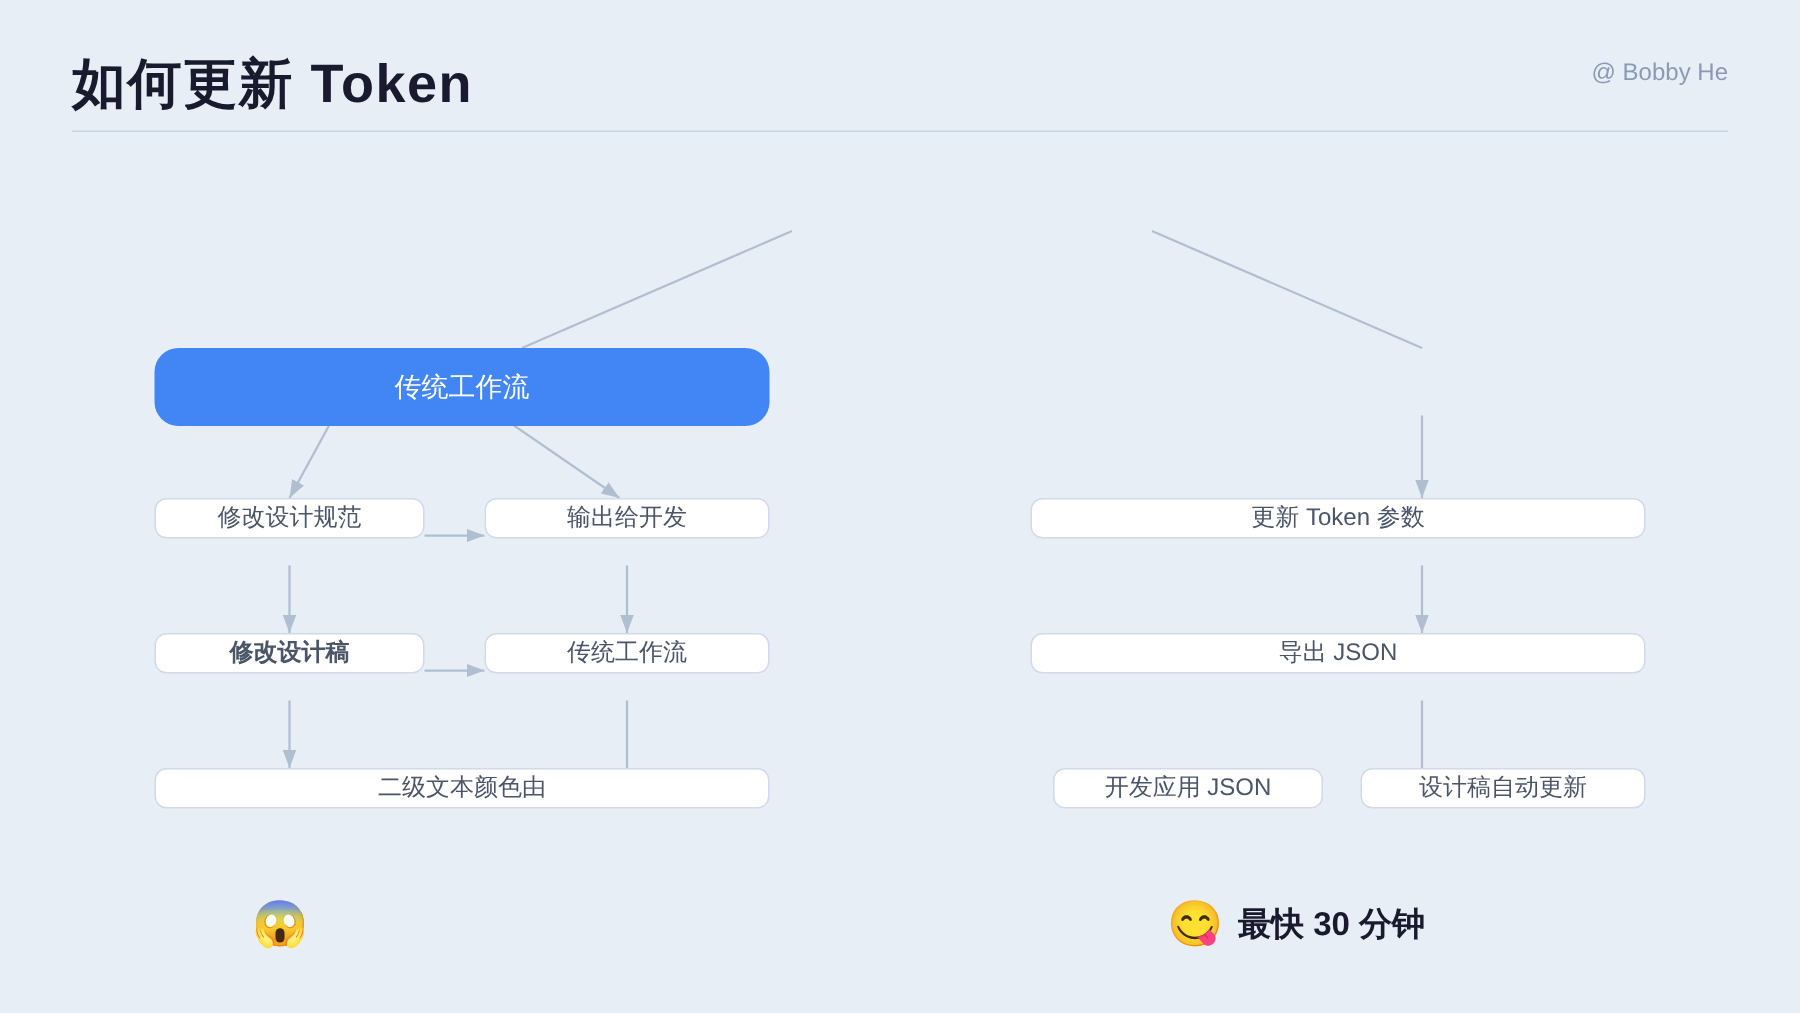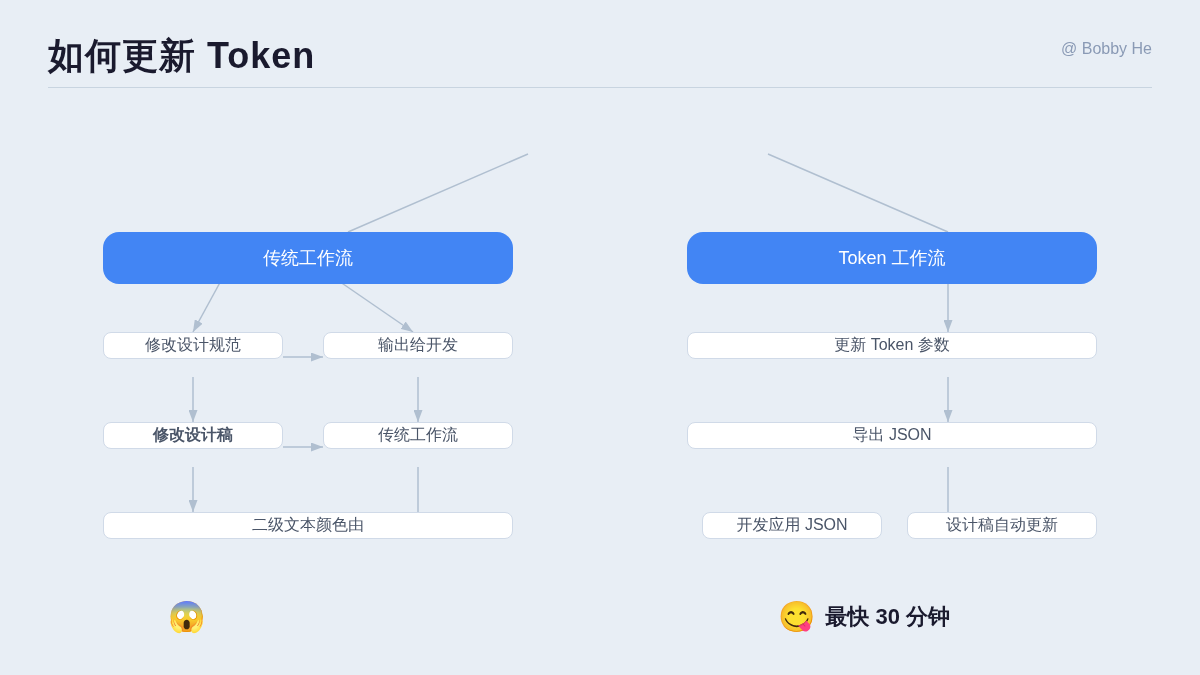--- a/index.html
+++ b/index.html
@@ -254,21 +254,20 @@
       <line x1="920" y1="420" x2="950" y2="420" class="connector-line" marker-end="url(#arrowhead)"></line>
 
       <line x1="235" y1="245" x2="275" y2="245" class="connector-line" marker-end="url(#arrowhead)"></line>
 
       <line x1="235" y1="335" x2="275" y2="335" class="connector-line" marker-end="url(#arrowhead)"></line>
     </svg>
 
 
     <div class="blue-box blue-box-left">传统工作流</div>
 
-    <div class="blue-box blue-box-right">Token 工作流</div>
 
     <div class="white-box box-modify-spec">修改设计规范</div>
     <div class="white-box box-output-dev">输出给开发</div>
     <div class="white-box box-modify-draft">修改设计稿</div>
     <div class="white-box box-update-code">传统工作流</div>
     <div class="white-box box-designer-check">二级文本颜色由</div>
 
     <div class="white-box box-update-token">更新 Token 参数</div>
     <div class="white-box box-export-json">导出 JSON</div>
     <div class="white-box box-apply-json">开发应用 JSON</div>

